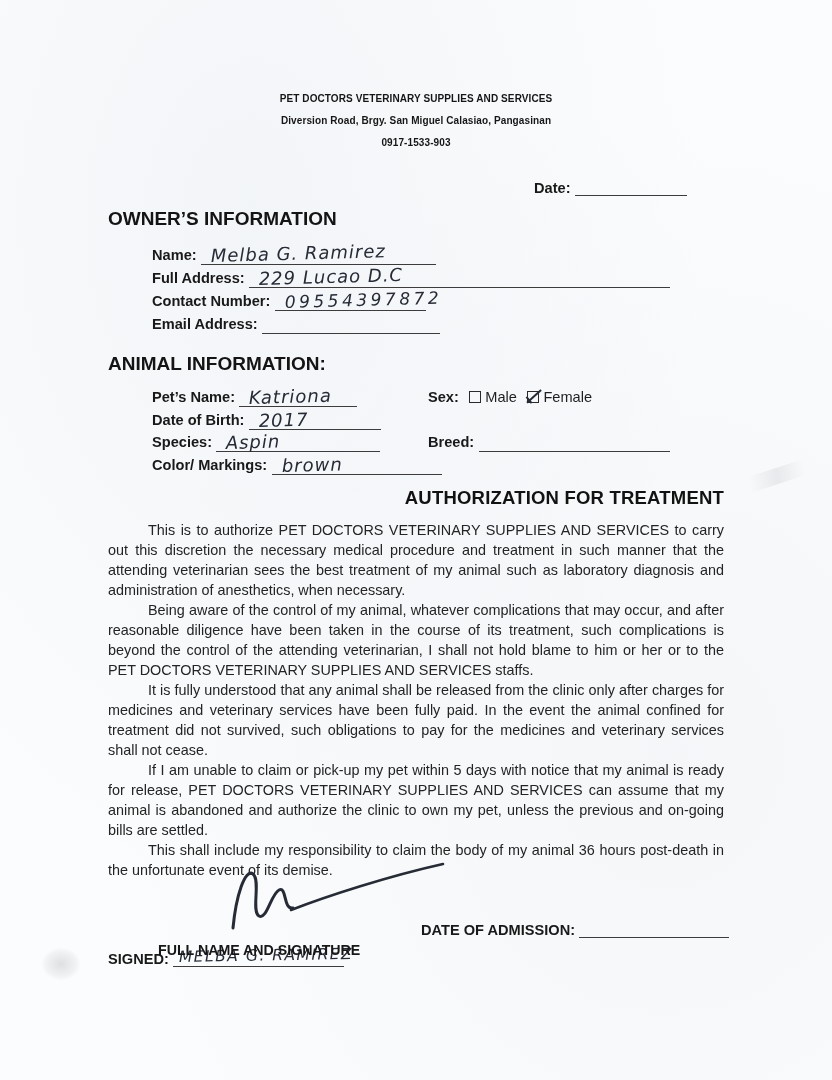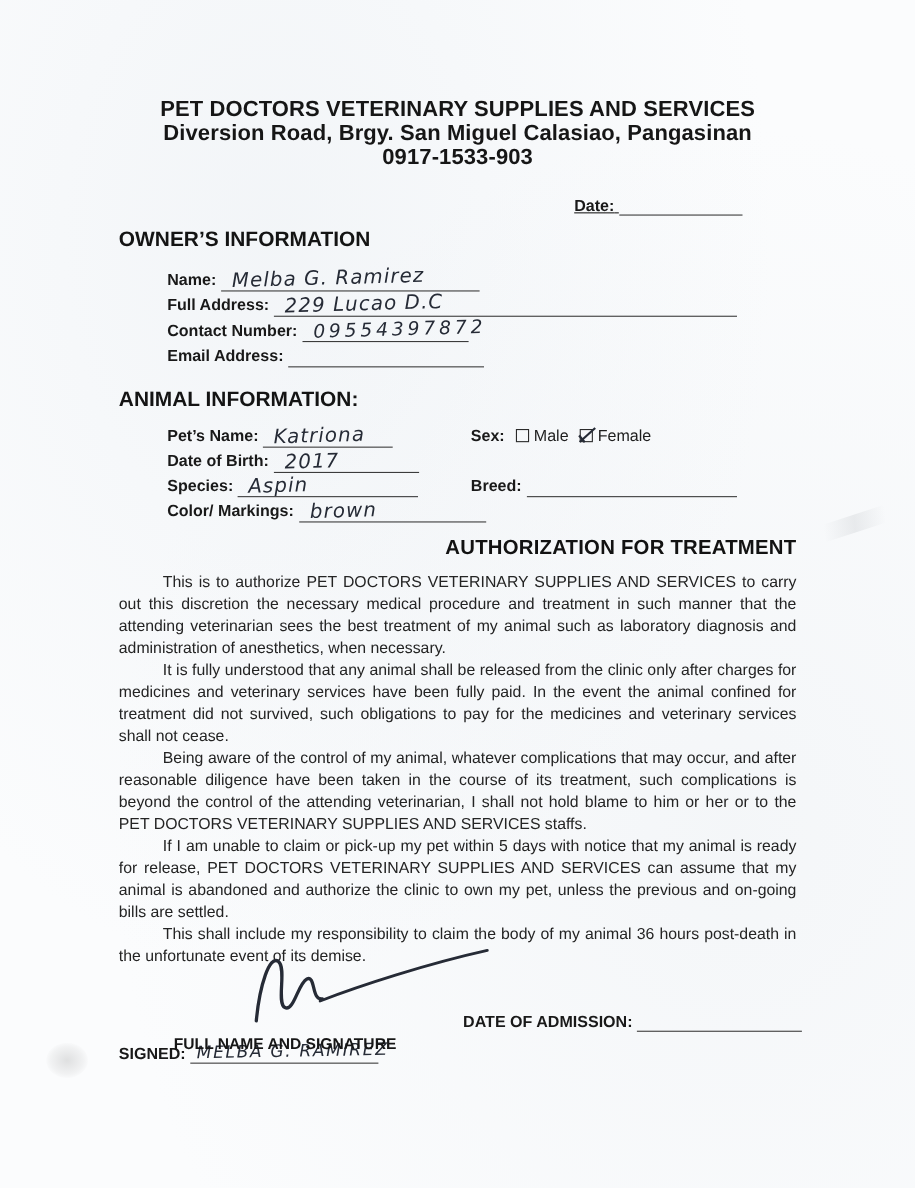--- a/index.html
+++ b/index.html
@@ -13,25 +13,25 @@
       radial-gradient(ellipse at 80% 70%, rgba(228,233,238,.3) 0%, rgba(251,252,253,0) 60%);
     overflow:hidden;
     font-family:"Liberation Sans", sans-serif;
     color:#1e1e1e;
     box-sizing:border-box;
   }
   .content{margin:0 108px;width:616px;position:relative;}
 
   
   .clinic-header{padding-top:88px;text-align:center;font-weight:bold;
-    font-size:20px;line-height:22px;color:#161616;letter-spacing:.1px;}
+    font-size:10px;line-height:22px;color:#161616;letter-spacing:.1px;}
 
   
   .date-row{margin-top:24px;height:22px;position:relative;font-size:14.6px;}
-  .date-row .grp{position:absolute;left:414px;top:0;white-space:nowrap;text-decoration:underline;}
+  .date-row .grp{position:absolute;left:426px;top:0;white-space:nowrap;}
 
   .lbl{font-weight:bold;color:#191919;font-size:14.6px;}
   .line{display:inline-block;border-bottom:1.5px solid #3c3c3c;height:17px;
     vertical-align:bottom;position:relative;}
 
   
   .sec-title{margin:0;font-size:19px;font-weight:bold;color:#141414;}
   .owner-title{margin-top:8px;}
   .animal-title{margin-top:16px;}
 
@@ -162,22 +162,22 @@
       </div>
       <div class="row">
         <span class="lbl">Color/ Markings:</span>
         <span class="line w-color"><span class="ink">brown</span></span>
       </div>
     </div>
 
     <div class="auth-title">AUTHORIZATION FOR TREATMENT</div>
     <div class="body-text">
       <p>This is to authorize PET DOCTORS VETERINARY SUPPLIES AND SERVICES to carry out this discretion the necessary medical procedure and treatment in such manner that the attending veterinarian sees the best treatment of my animal such as laboratory diagnosis and administration of anesthetics, when necessary.</p>
+      <p>Being aware of the control of my animal, whatever complications that may occur, and after reasonable diligence have been taken in the course of its treatment, such complications is beyond the control of the attending veterinarian, I shall not hold blame to him or her or to the PET DOCTORS VETERINARY SUPPLIES AND SERVICES staffs.</p>
       <p>It is fully understood that any animal shall be released from the clinic only after charges for medicines and veterinary services have been fully paid. In the event the animal confined for treatment did not survived, such obligations to pay for the medicines and veterinary services shall not cease.</p>
-      <p>Being aware of the control of my animal, whatever complications that may occur, and after reasonable diligence have been taken in the course of its treatment, such complications is beyond the control of the attending veterinarian, I shall not hold blame to him or her or to the PET DOCTORS VETERINARY SUPPLIES AND SERVICES staffs.</p>
       <p>If I am unable to claim or pick-up my pet within 5 days with notice that my animal is ready for release, PET DOCTORS VETERINARY SUPPLIES AND SERVICES can assume that my animal is abandoned and authorize the clinic to own my pet, unless the previous and on-going bills are settled.</p>
       <p>This shall include my responsibility to claim the body of my animal 36 hours post-death in the unfortunate event of its demise.</p>
     </div>
 
     <div class="sign-block">
       <svg class="sig-flourish" width="250" height="72" viewBox="0 0 250 72">
         <path d="M30,66 C33,34 42,6 50,12 C58,18 48,50 56,54 C64,58 68,32 76,28 C84,24 80,48 90,46" fill="none" stroke="#262b36" stroke-width="3" stroke-linecap="round"></path>
         <path d="M88,48 C124,34 186,14 240,2" fill="none" stroke="#262b36" stroke-width="2.6" stroke-linecap="round"></path>
       </svg>
       <span class="sign-line-wrap">

